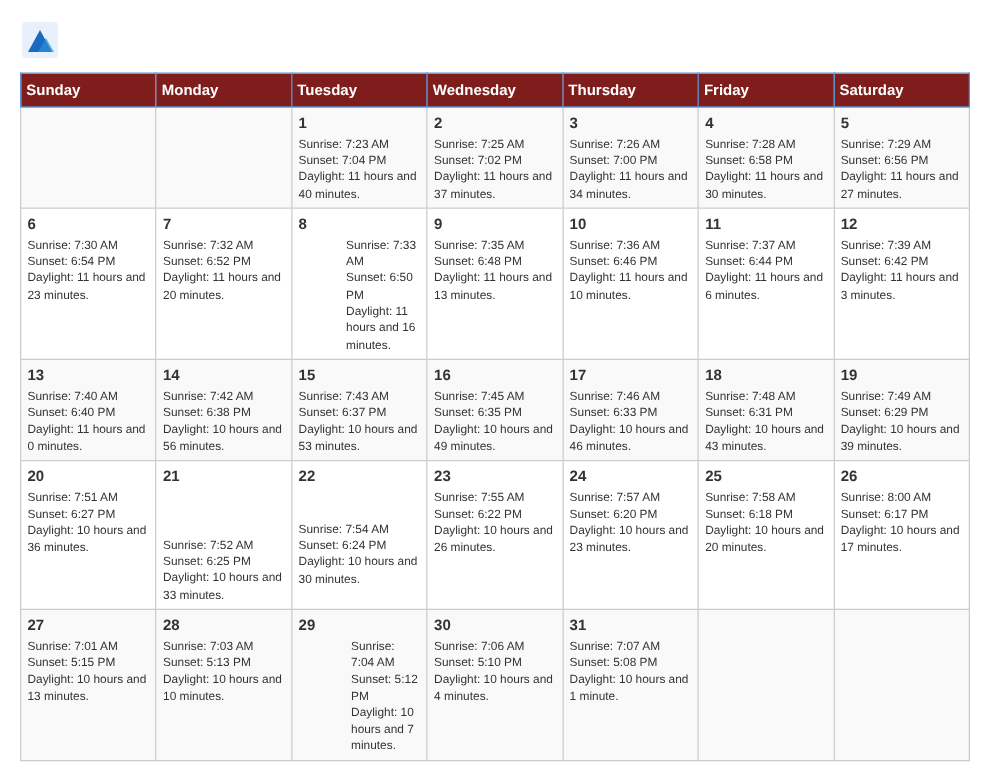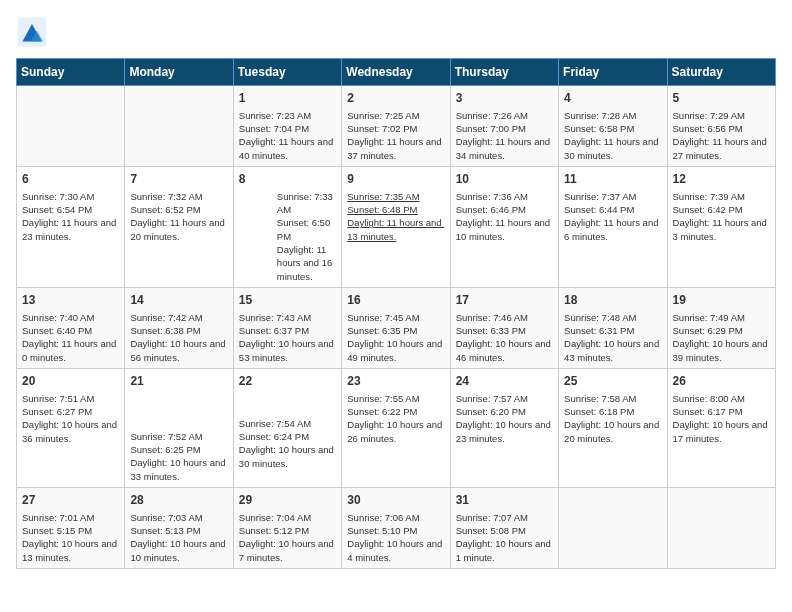--- a/index.html
+++ b/index.html
@@ -45,21 +45,21 @@
     .subtitle {
       font-size: 14px;
       color: #555;
     }
     table {
       width: 100%;
       border-collapse: collapse;
       font-size: 10.5px;
     }
     thead tr th {
-      background: #0c4a6e;
+      background: #7f1d1d;
       color: #fff;
       padding: 6px 4px;
       text-align: left;
       font-size: 12px;
       font-weight: bold;
       border: 1px solid #5a8fd0;
     }
     tbody tr td {
       border: 1px solid #ccc;
       vertical-align: top;
@@ -169,21 +169,21 @@
 Daylight: 11 hours and 20 minutes.</div>
         </td>
         <td>
           <span class="day-number">8</span>
           <div class="day-info" style="white-space: pre-wrap; margin-left: 38px;">Sunrise: 7:33 AM
 Sunset: 6:50 PM
 Daylight: 11 hours and 16 minutes.</div>
         </td>
         <td>
           <span class="day-number">9</span>
-          <div class="day-info" style="white-space: pre-wrap; text-decoration: underline;">Sunrise: 7:35 AM
+          <div class="day-info" style="white-space: pre-wrap;">Sunrise: 7:35 AM
 Sunset: 6:48 PM
 Daylight: 11 hours and 13 minutes.</div>
         </td>
         <td>
           <span class="day-number">10</span>
           <div class="day-info" style="white-space: pre-wrap;">Sunrise: 7:36 AM
 Sunset: 6:46 PM
 Daylight: 11 hours and 10 minutes.</div>
         </td>
         <td>
@@ -295,21 +295,21 @@
 Daylight: 10 hours and 13 minutes.</div>
         </td>
         <td>
           <span class="day-number">28</span>
           <div class="day-info" style="white-space: pre-wrap;">Sunrise: 7:03 AM
 Sunset: 5:13 PM
 Daylight: 10 hours and 10 minutes.</div>
         </td>
         <td>
           <span class="day-number">29</span>
-          <div class="day-info" style="white-space: pre-wrap;">Sunrise: 7:04 AM
+          <div class="day-info" style="white-space: pre-wrap; margin-left: 42px;">Sunrise: 7:04 AM
 Sunset: 5:12 PM
 Daylight: 10 hours and 7 minutes.</div>
         </td>
         <td>
           <span class="day-number">30</span>
           <div class="day-info" style="white-space: pre-wrap;">Sunrise: 7:06 AM
 Sunset: 5:10 PM
 Daylight: 10 hours and 4 minutes.</div>
         </td>
         <td>

